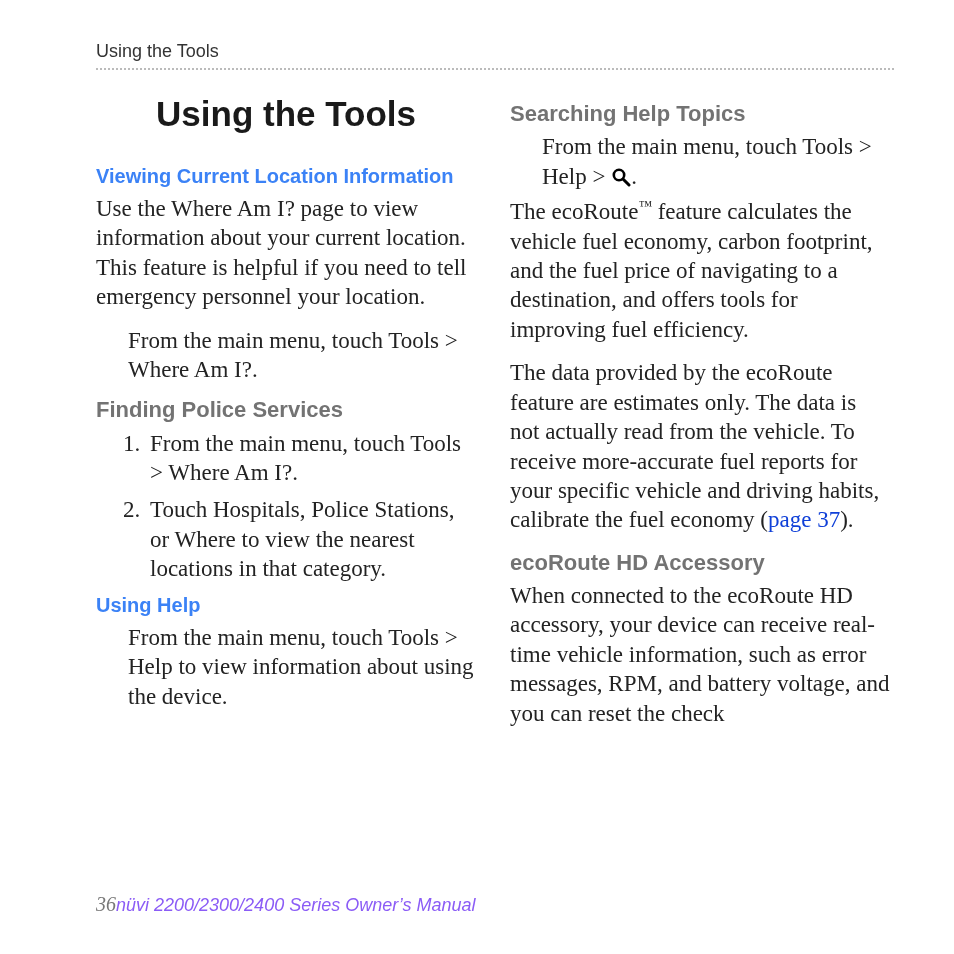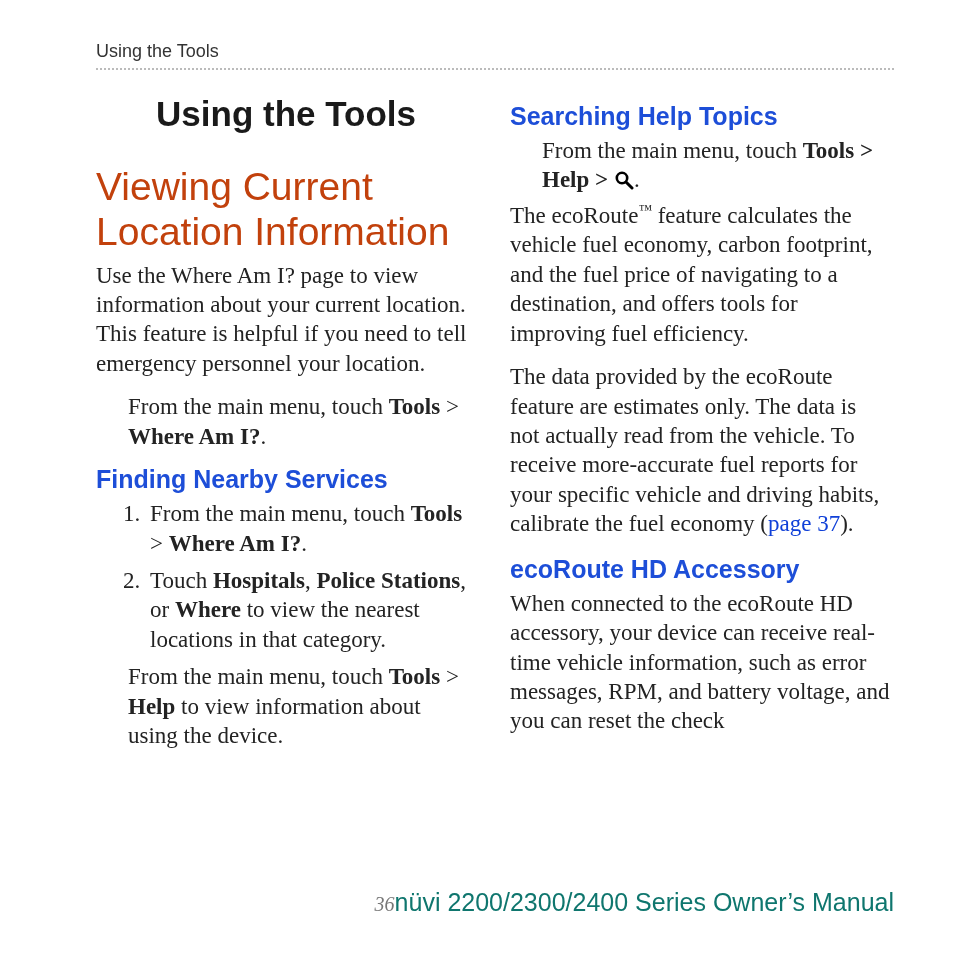--- a/index.html
+++ b/index.html
@@ -30,32 +30,32 @@
   h1.title {
     font-family: Arial, Helvetica, sans-serif;
     font-weight: 700;
     font-size: 35px;
     text-align: center;
     margin: 4px 0 28px;
     color: #1a1a1a;
   }
   h2 {
     font-family: Arial, Helvetica, sans-serif;
-    font-weight: 400;
-    font-size: 39px;
+    font-weight: 700;
+    font-size: 20px;
     line-height: 1.15;
     margin: 10px 0 6px;
-    color: #c2410c;
+    color: #3b82f6;
   }
   h3 {
     font-family: Arial, Helvetica, sans-serif;
     font-weight: 700;
-    font-size: 25px;
+    font-size: 22px;
     margin: 12px 0 4px;
-    color: #1d4ed8;
+    color: #737373;
   }
   p.body {
     font-size: 23px;
     margin-bottom: 14px;
   }
   p.step {
     font-size: 23px;
     margin: 2px 0 6px 32px;
   }
   ol.steps {
@@ -68,62 +68,64 @@
   .tm { font-size: 0.6em; vertical-align: super; }
   .mag {
     display: inline-block;
     width: 20px; height: 20px;
     vertical-align: -3px;
   }
   .mag svg { display: block; }
   .footer {
     position: absolute;
     bottom: 36px; left: 96px; right: 60px;
-    display: flex; justify-content: flex-end;
+    display: flex; justify-content: flex-start;
     align-items: baseline;
   }
   .page-num {
     font-style: italic;
     font-size: 20px;
     color: #777;
   }
   .manual {
-    font-size: 25px;
-    color: #0f766e;
+    font-style: italic;
+    font-size: 18px;
+    color: #8b5cf6;
     font-family: Arial, Helvetica, sans-serif;
   }
-  b { font-weight: 700; }
+  b { font-weight: 400; }
 </style>
 </head>
 <body>
 
 <div class="running-head">Using the Tools</div>
 <hr class="dotted-rule">
 
 <div class="cols">
 
   <div class="col">
     <h1 class="title">Using the Tools</h1>
 
     <h2>Viewing Current Location Information</h2>
     <p class="body">Use the Where Am I? page to view information about your current location. This feature is helpful if you need to tell emergency personnel your location.</p>
     <p class="step">
       <span>From the main menu, touch </span><b>Tools</b><span> &gt; </span><b>Where Am I?</b><span>.</span>
     </p>
 
-    <h3>Finding Nearby Services</h3>
+    <h3>Finding Police Services</h3>
     <ol class="steps">
       <li>
         <span>From the main menu, touch </span><b>Tools</b><span> &gt; </span><b>Where Am I?</b><span>.</span>
       </li>
       <li>
         <span>Touch </span><b>Hospitals</b><span>, </span><b>Police Stations</b><span>, or </span><b>Where</b><span> to view the nearest locations in that category.</span>
       </li>
     </ol>
 
+    <h2>Using Help</h2>
     <p class="step">
       <span>From the main menu, touch </span><b>Tools</b><span> &gt; </span><b>Help</b><span> to view information about using the device.</span>
     </p>
   </div>
 
   <div class="col">
     <h3>Searching Help Topics</h3>
     <p class="step">
       <span>From the main menu, touch </span><b>Tools</b><b> &gt; </b><b>Help</b><b> &gt; </b><span class="mag"><svg viewBox="0 0 20 20">
             <circle cx="8" cy="8" r="5.2" fill="none" stroke="#000" stroke-width="2.6"></circle>

